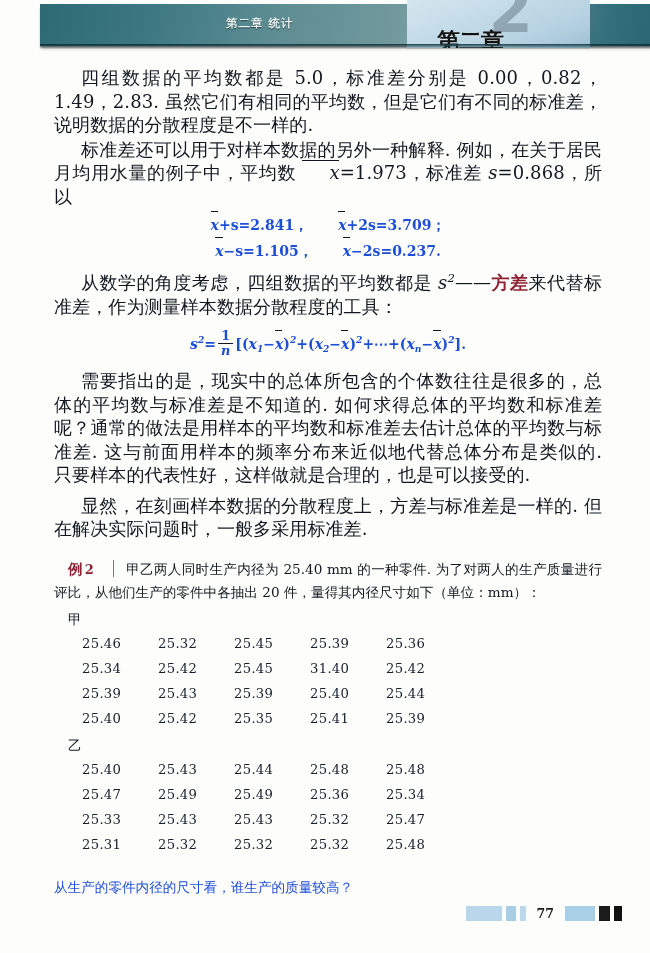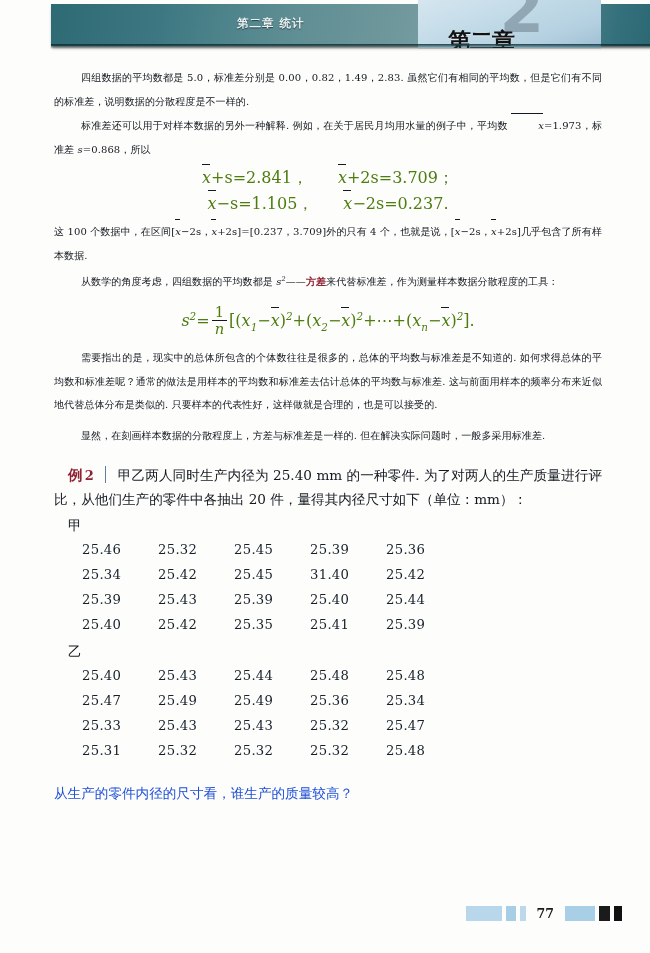--- a/index.html
+++ b/index.html
@@ -12,21 +12,21 @@
     background: #fdfdfb;
     font-family: "DejaVu Serif", "Liberation Serif", serif;
     color: #1a1a1a;
     overflow: hidden;
     position: relative;
   }
 
   
   .header-wrap {
     position: absolute;
-    left: 15px; top: 0;
+    left: 4px; top: 0;
     width: 586px;
     height: 60px;
   }
   .header-band {
     position: absolute;
     left: 36px;
     top: 4px;
     width: 614px;
     height: 42px;
     background: linear-gradient(100deg,
@@ -103,42 +103,43 @@
 
   
   .content {
     position: absolute;
     left: 54px;
     top: 66px;
     width: 548px;
   }
   p.para {
     margin: 0 0 1px 0;
-    font-size: 10px;
+    font-size: 18px;
     line-height: 23.5px;
     text-align: justify;
     text-justify: inter-ideograph;
     letter-spacing: 0.1px;
     color: #121820;
   }
   p.indent {
     text-indent: 27px;
   }
   .kw-red {
     color: #8e2233;
     font-weight: bold;
   }
 
   
   .formula-block {
     margin: 4px 0 3px 0;
     text-align: center;
-    font-size: 16px;
+    font-size: 14px;
     line-height: 26px;
-    color: #4d7c0f;
+    color: #1d4ed8;
+    font-weight: bold;
   }
   .formula-row {
     display: block;
     white-space: nowrap;
   }
   .f-gap { display: inline-block; width: 30px; }
   .ital { font-style: italic; }
   .ovl {
     position: relative;
     display: inline-block;
@@ -175,21 +176,21 @@
     font-size: 13.6px;
     line-height: 23.5px;
     text-align: justify;
     color: #121820;
   }
   .ex-tag {
     font-weight: bold;
     color: #8e2233;
     font-size: 14.5px;
     padding-left: 14px;
-    padding-right: 11px;
+    padding-right: 19px;
     border-right: 1.4px solid #5f7d9e;
     margin-right: 12px;
   }
   .ex-tag .ex-n { font-size: 13px; padding-left: 2px; }
 
   
   .group-label {
     font-size: 13.6px;
     line-height: 24px;
     padding-left: 14px;
@@ -268,21 +269,20 @@
 
   <p class="para indent">四组数据的平均数都是 5.0，标准差分别是 0.00，0.82，1.49，2.83. 虽然它们有相同的平均数，但是它们有不同的标准差，说明数据的分散程度是不一样的.</p>
 
   <p class="para indent"><span>标准差还可以用于对样本数据的另外一种解释. 例如，在关于居民月均用水量的例子中，平均数 </span><span class="ovl">x</span><span>=1.973，标准差 </span><span class="ital">s</span><span>=0.868，所以</span></p>
 
   <div class="formula-block">
     <span class="formula-row"><span class="ovl">x</span><span>+s=2.841，</span><span class="f-gap"></span><span class="ovl">x</span><span>+2s=3.709；</span></span>
     <span class="formula-row"><span class="ovl">x</span><span>−s=1.105，</span><span class="f-gap"></span><span class="ovl">x</span><span>−2s=0.237.</span></span>
   </div>
 
-  <p class="para"><span>这 100 个数据中，在区间[</span><span class="ovl">x</span><span>−2s，</span><span class="ovl">x</span><span>+2s]=[0.237，3.709]外的只有 4 个，也就是说，[</span><span class="ovl">x</span><span>−2s，</span><span class="ovl">x</span><span>+2s]几乎包含了所有样本数据.</span></p>
 
   <p class="para indent"><span>从数学的角度考虑，四组数据的平均数都是 </span><span class="ital">s</span><sup class="s">2</sup><span>——</span><span class="kw-red">方差</span><span>来代替标准差，作为测量样本数据分散程度的工具：</span></p>
 
   <div class="formula-block" style="margin-top:9px;margin-bottom:7px;">
     <span class="formula-row"><span class="ital">s</span><sup class="s">2</sup><span>=</span><span class="frac"><span class="nu">1</span><span class="de">n</span></span><span>[(</span><span class="ital">x</span><sub class="s">1</sub>−<span class="ovl">x</span>)<sup class="s">2</sup>+(<span class="ital">x</span><sub class="s">2</sub>−<span class="ovl">x</span>)<sup class="s">2</sup>+⋯+(<span class="ital">x</span><sub class="s">n</sub>−<span class="ovl">x</span>)<sup class="s">2</sup>].</span>
   </div>
 
   <p class="para indent">需要指出的是，现实中的总体所包含的个体数往往是很多的，总体的平均数与标准差是不知道的. 如何求得总体的平均数和标准差呢？通常的做法是用样本的平均数和标准差去估计总体的平均数与标准差. 这与前面用样本的频率分布来近似地代替总体分布是类似的. 只要样本的代表性好，这样做就是合理的，也是可以接受的.</p>
 
   <p class="para indent" style="margin-top:7px;">显然，在刻画样本数据的分散程度上，方差与标准差是一样的. 但在解决实际问题时，一般多采用标准差.</p>

